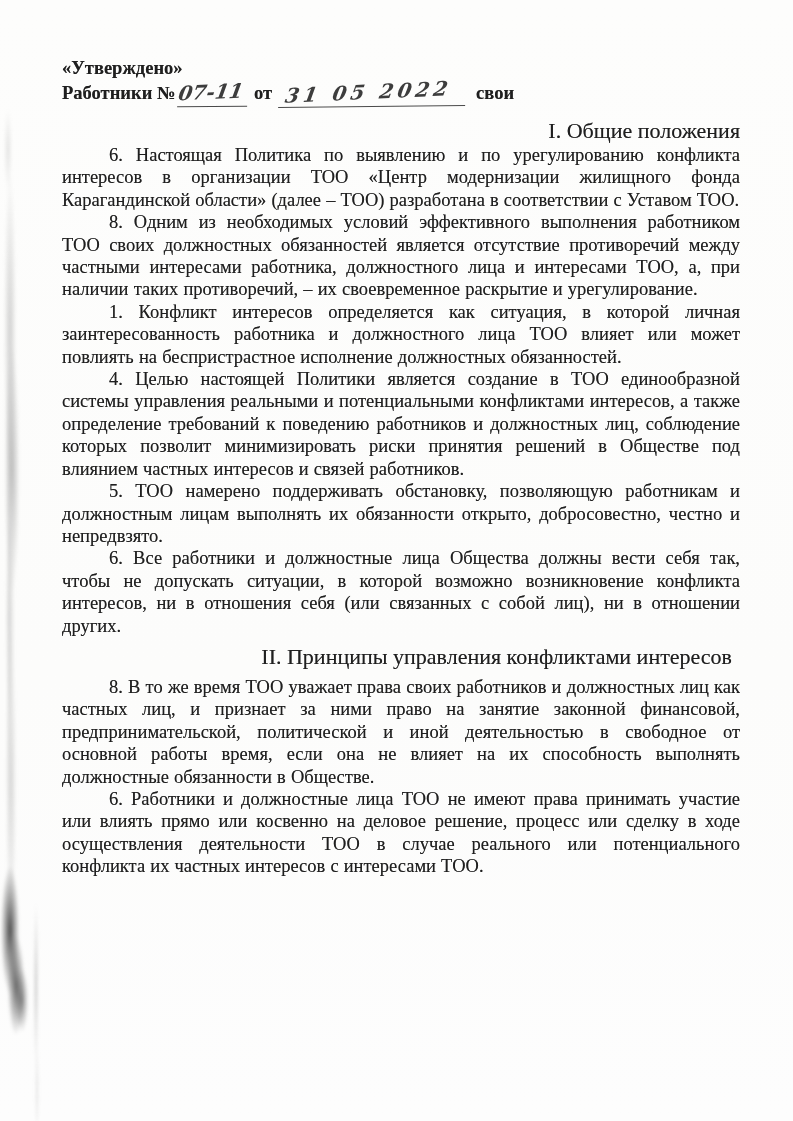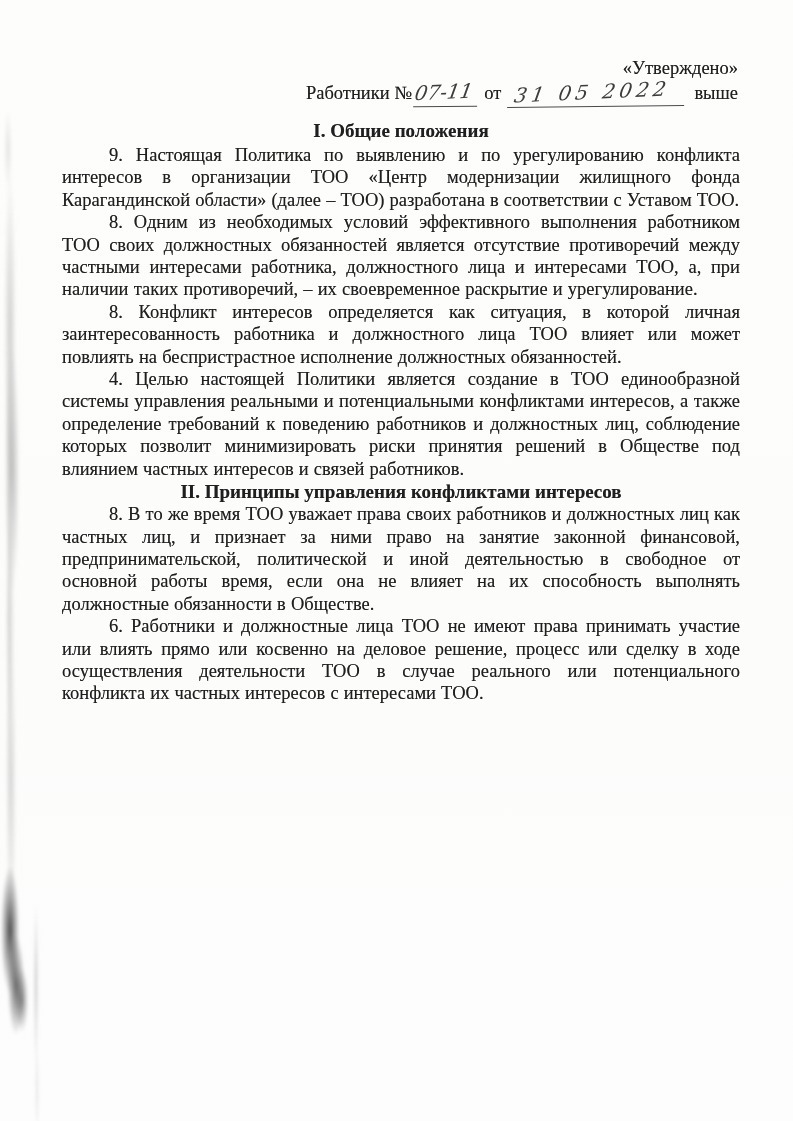--- a/index.html
+++ b/index.html
@@ -22,24 +22,24 @@
     left: 62px;
     top: 56px;
     width: 678px;
   }
   
   .content, .approval {
     text-shadow: 0 0 0.5px rgba(30,30,30,0.55);
   }
 
   .approval {
-    text-align: right;
     font-size: 18.5px;
     line-height: 24px;
     padding-right: 2px;
+    font-weight: bold;
   }
   .approval-line2 { white-space: nowrap; }
   .hand {
     display: inline-block;
     font-family: "DejaVu Serif", serif;
     font-style: italic;
     font-size: 20px;
     color: #3d3d3d;
     transform: skewX(-12deg) rotate(-2deg);
     text-shadow: none;
@@ -51,28 +51,28 @@
     margin: 0 3px 0 1px;
     padding: 0 4px 1px 2px;
   }
   .hand-wrap.date {
     margin: 0 6px;
     padding: 0 14px 1px 8px;
     letter-spacing: 4px;
   }
 
   .heading {
-    text-align: center;
-    font-weight: bold;
-    font-size: 19px;
+    text-align: right;
+    font-weight: normal;
+    font-size: 22px;
     line-height: 23px;
     margin: 0;
   }
   .heading-1 { margin-top: 12px; margin-bottom: 2px; }
-  .heading-2 { margin: 0; }
+  .heading-2 { margin: 8px; }
 
   .para {
     margin: 0;
     text-align: justify;
     text-indent: 47px;
     font-size: 18.5px;
     line-height: 22.4px;
     word-spacing: 0.5px;
   }
 
@@ -104,30 +104,32 @@
 
   <div class="scan-artifacts"></div>
 
   <div class="content">
 
     <div class="approval">
       <div class="approval-line1">«Утверждено»</div>
       <div class="approval-line2">
         <span>Работники №</span><span class="hand-wrap"><span class="hand">07-11</span></span>
         <span>от</span><span class="hand-wrap date"><span class="hand">31 05 2022</span></span>
-        <span>выше</span>
+        <span>свои</span>
       </div>
     </div>
 
     <h2 class="heading heading-1">I. Общие положения</h2>
 
-    <p class="para">9. Настоящая Политика по выявлению и по урегулированию конфликта интересов в организации ТОО «Центр модернизации жилищного фонда Карагандинской области» (далее – ТОО) разработана в соответствии с Уставом ТОО.</p>
+    <p class="para">6. Настоящая Политика по выявлению и по урегулированию конфликта интересов в организации ТОО «Центр модернизации жилищного фонда Карагандинской области» (далее – ТОО) разработана в соответствии с Уставом ТОО.</p>
     <p class="para">8. Одним из необходимых условий эффективного выполнения работником ТОО своих должностных обязанностей является отсутствие противоречий между частными интересами работника, должностного лица и интересами ТОО, а, при наличии таких противоречий, – их своевременное раскрытие и урегулирование.</p>
-    <p class="para">8. Конфликт интересов определяется как ситуация, в которой личная заинтересованность работника и должностного лица ТОО влияет или может повлиять на беспристрастное исполнение должностных обязанностей.</p>
+    <p class="para">1. Конфликт интересов определяется как ситуация, в которой личная заинтересованность работника и должностного лица ТОО влияет или может повлиять на беспристрастное исполнение должностных обязанностей.</p>
     <p class="para">4. Целью настоящей Политики является создание в ТОО единообразной системы управления реальными и потенциальными конфликтами интересов, а также определение требований к поведению работников и должностных лиц, соблюдение которых позволит минимизировать риски принятия решений в Обществе под влиянием частных интересов и связей работников.</p>
+    <p class="para">5. ТОО намерено поддерживать обстановку, позволяющую работникам и должностным лицам выполнять их обязанности открыто, добросовестно, честно и непредвзято.</p>
+    <p class="para">6. Все работники и должностные лица Общества должны вести себя так, чтобы не допускать ситуации, в которой возможно возникновение конфликта интересов, ни в отношения себя (или связанных с собой лиц), ни в отношении других.</p>
 
     <h2 class="heading heading-2">II. Принципы управления конфликтами интересов</h2>
 
     <p class="para">8. В то же время ТОО уважает права своих работников и должностных лиц как частных лиц, и признает за ними право на занятие законной финансовой, предпринимательской, политической и иной деятельностью в свободное от основной работы время, если она не влияет на их способность выполнять должностные обязанности в Обществе.</p>
     <p class="para">6. Работники и должностные лица ТОО не имеют права принимать участие или влиять прямо или косвенно на деловое решение, процесс или сделку в ходе осуществления деятельности ТОО в случае  реального или потенциального конфликта их частных интересов с интересами ТОО.</p>
 
   </div>
 </div>
 
 </body></html>

